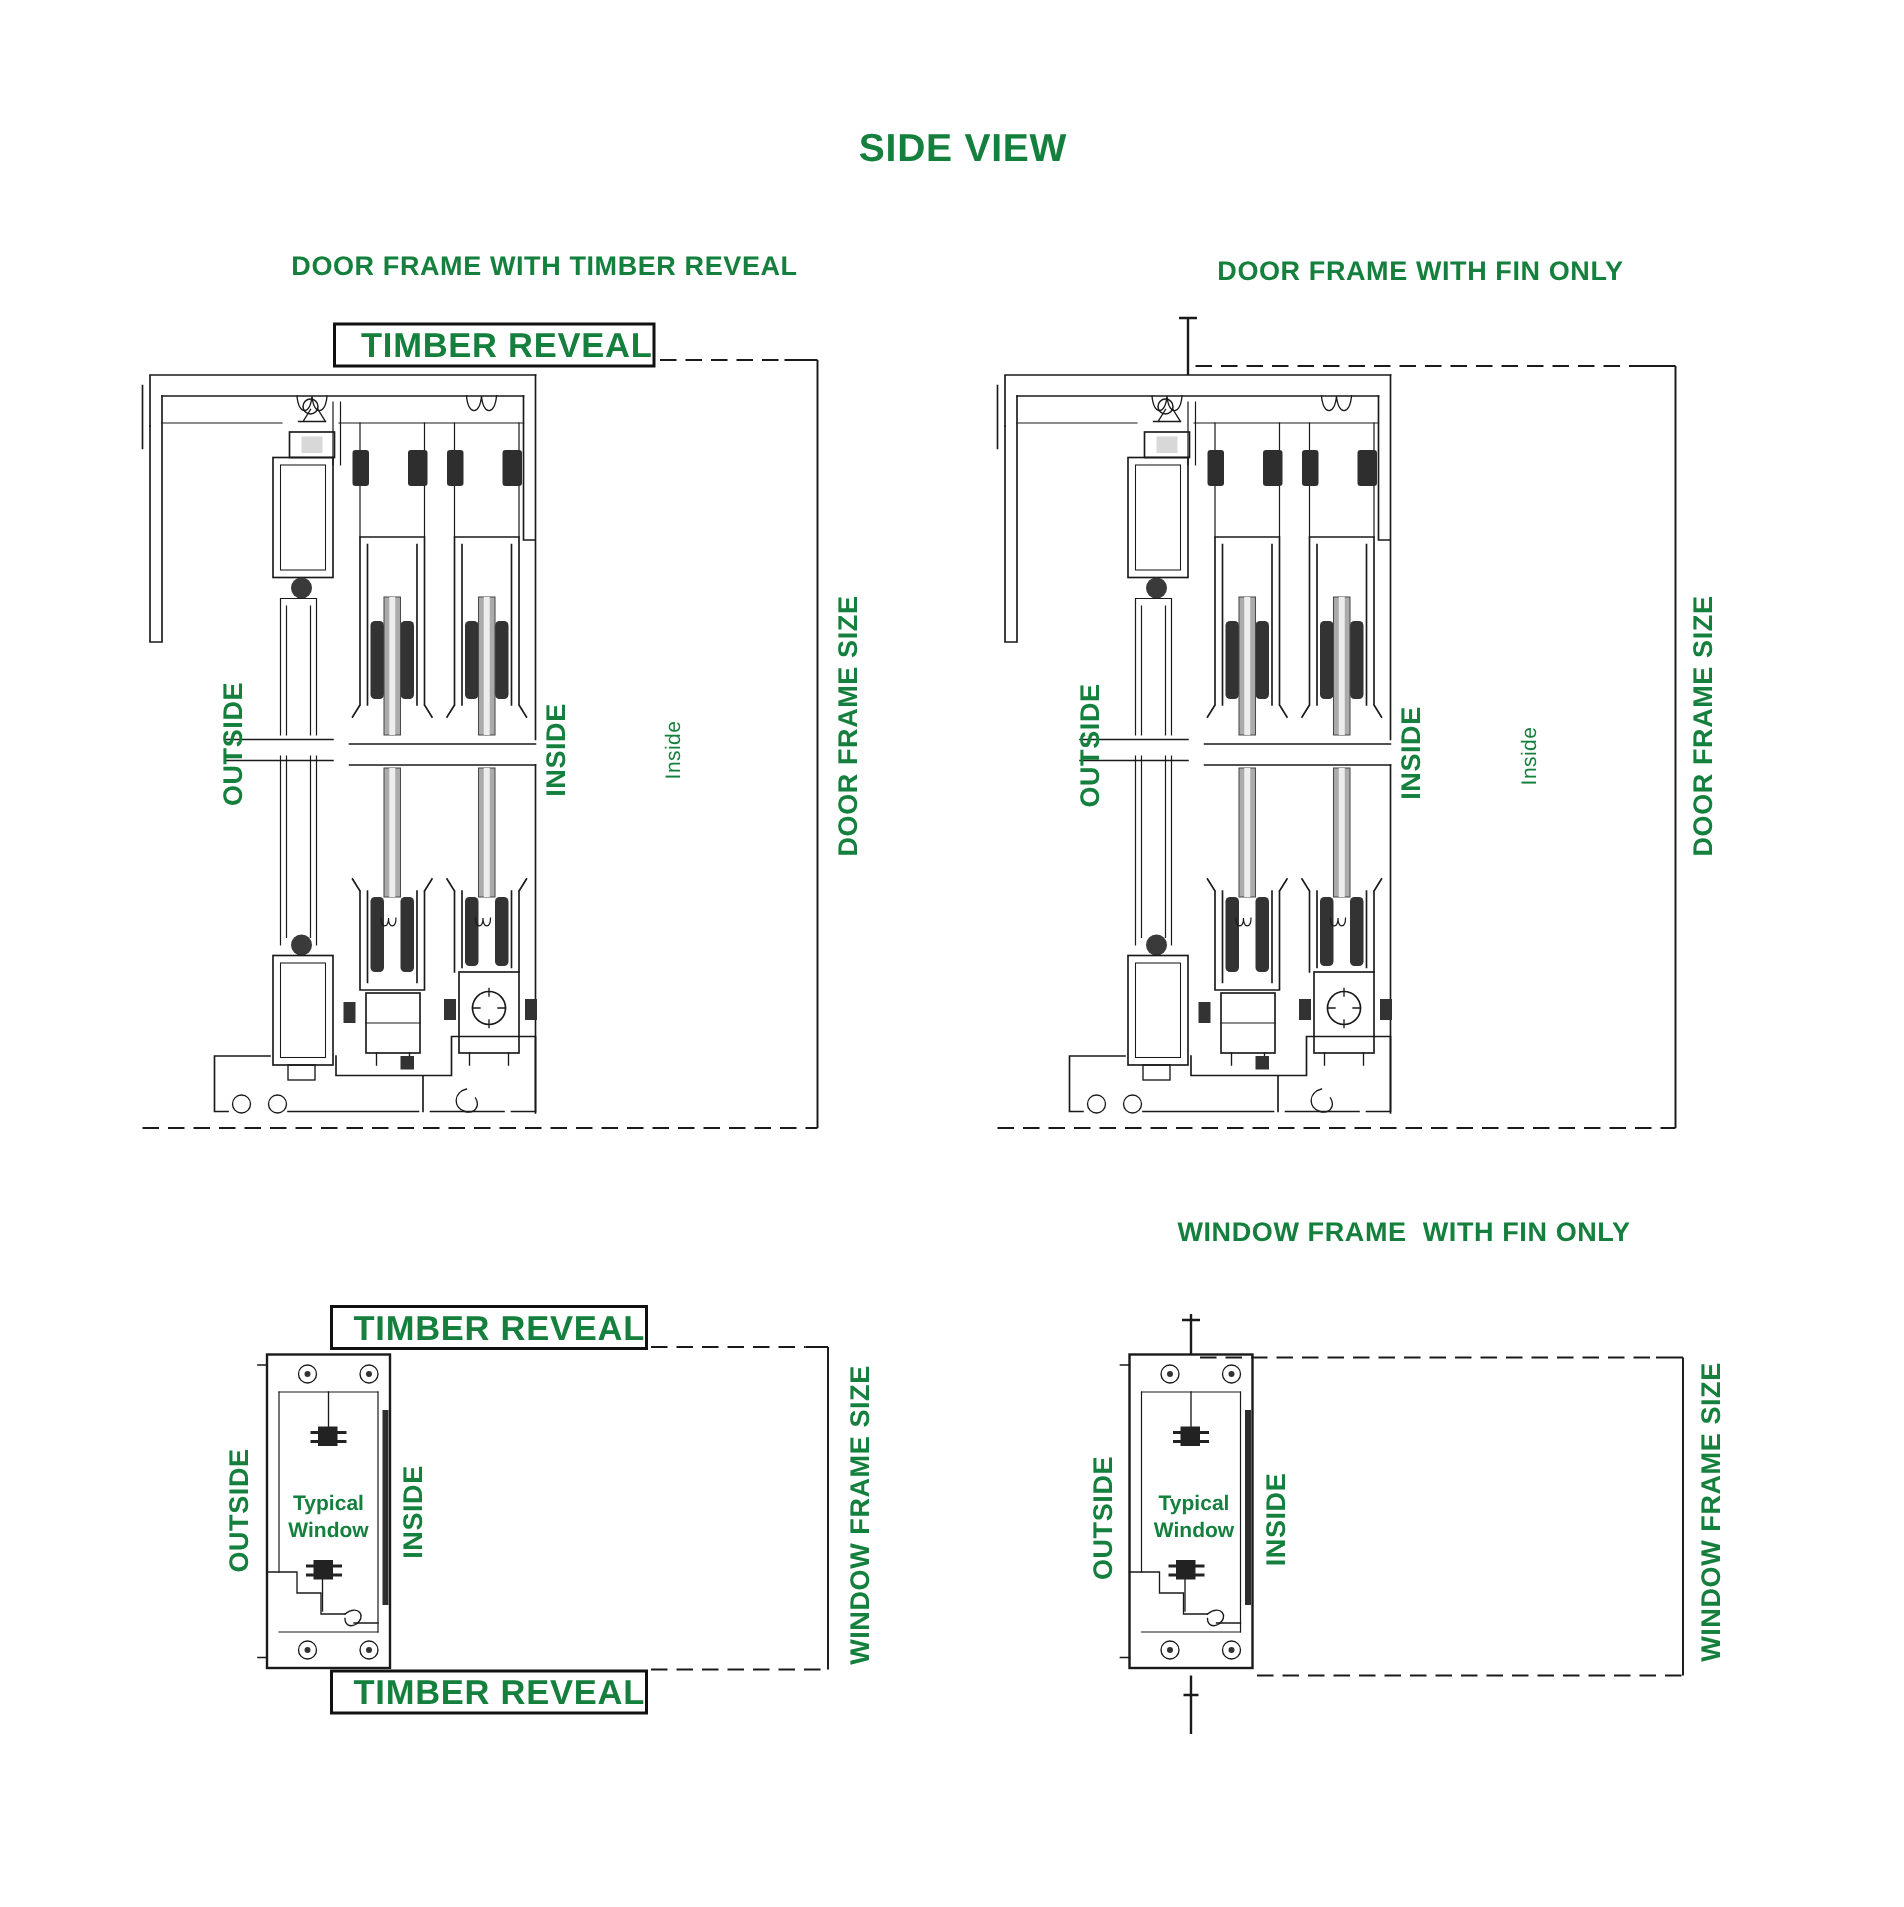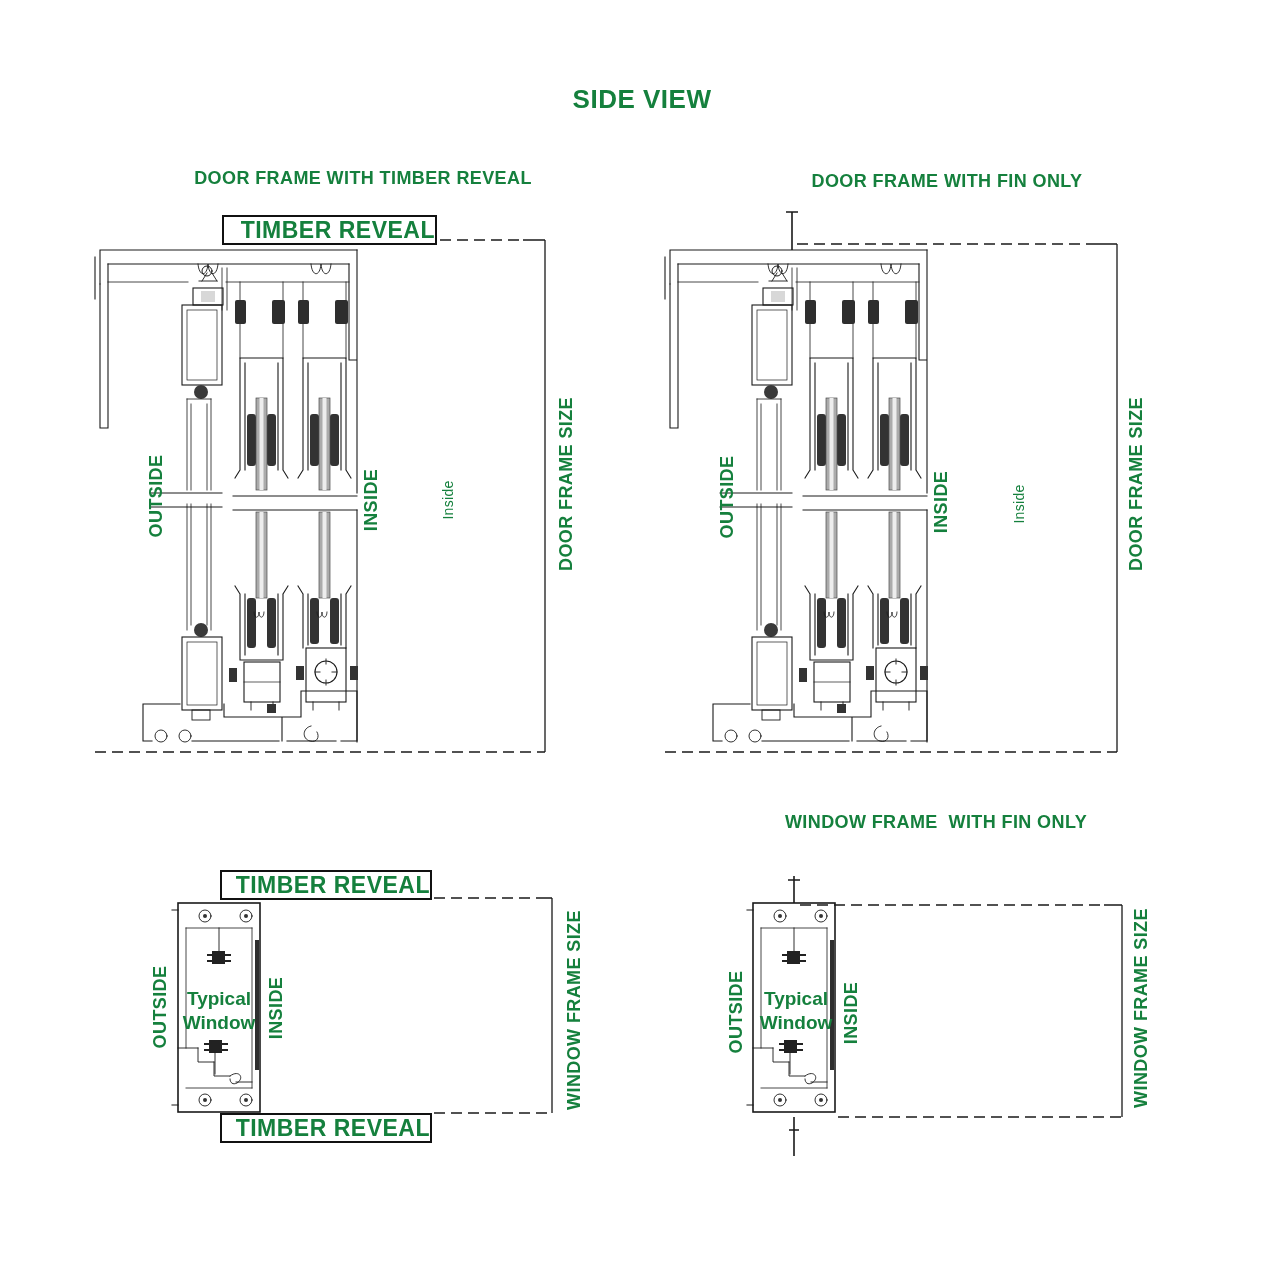--- a/index.html
+++ b/index.html
@@ -11,21 +11,21 @@
   .panel-title{position:absolute;transform:translate(-50%,-50%);font-size:18px;font-weight:bold;
                letter-spacing:.4px;white-space:pre;}
   .timber-box{position:absolute;border:2.5px solid #111;background:#fff;display:flex;
               align-items:center;justify-content:flex-end;font-size:23px;font-weight:bold;
               letter-spacing:.5px;white-space:pre;box-sizing:border-box;}
   .vlabel{position:absolute;transform:translate(-50%,-50%) rotate(-90deg);white-space:pre;
           font-size:18px;font-weight:bold;letter-spacing:.4px;}
   .vlabel-small{position:absolute;transform:translate(-50%,-50%) rotate(-90deg);white-space:pre;
           font-size:14px;font-weight:400;letter-spacing:.3px;}
   .typical-window{position:absolute;transform:translate(-50%,-50%);width:92px;text-align:center;
-          font-size:19px;font-weight:bold;line-height:1.25;}
+          font-size:14px;font-weight:bold;line-height:1.25;}
 </style>
 </head>
 <body>
 
 <div id="stage">
 
   <svg id="linework" width="1269" height="1271" viewBox="0 0 1269 1271">
     <defs>
 
       <g id="doorSection" stroke="#1a1a1a" fill="none" stroke-width="1.1" stroke-linecap="square">

